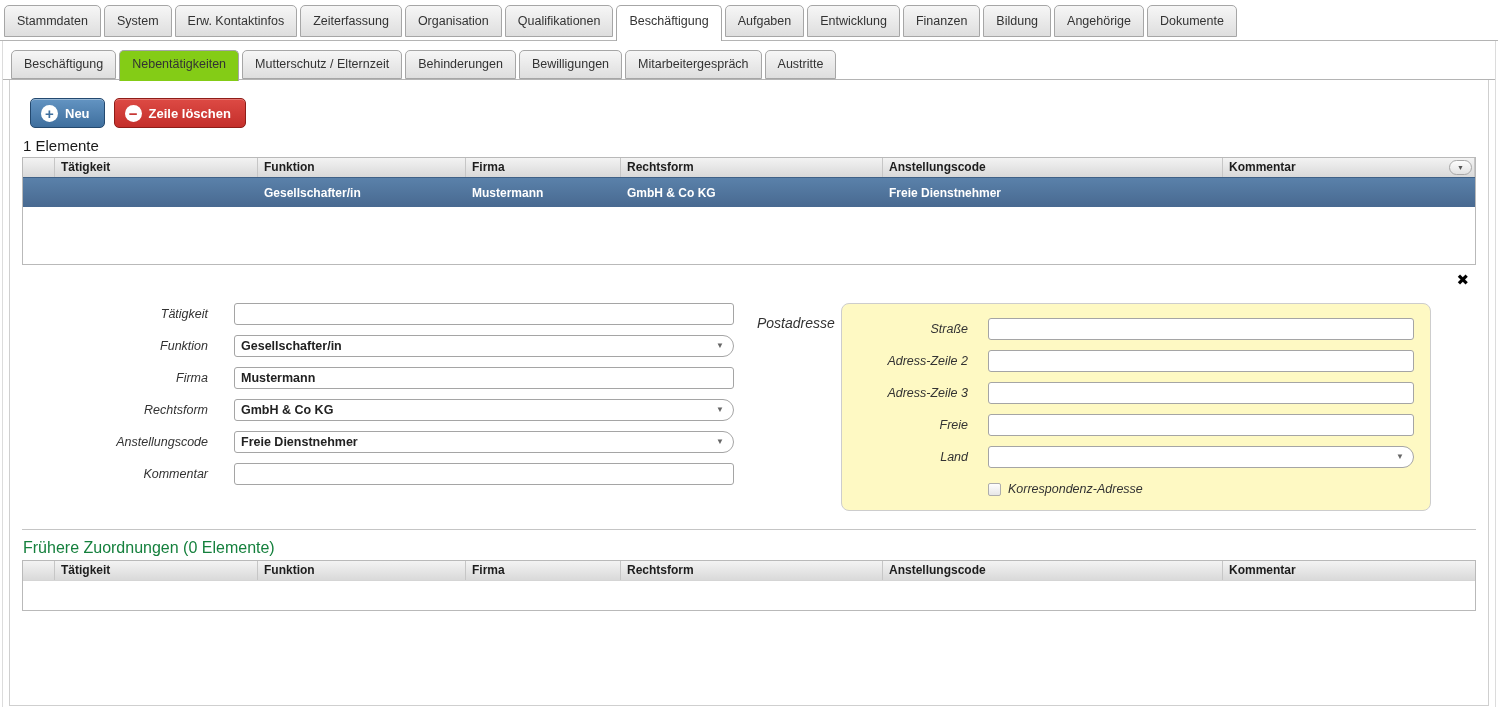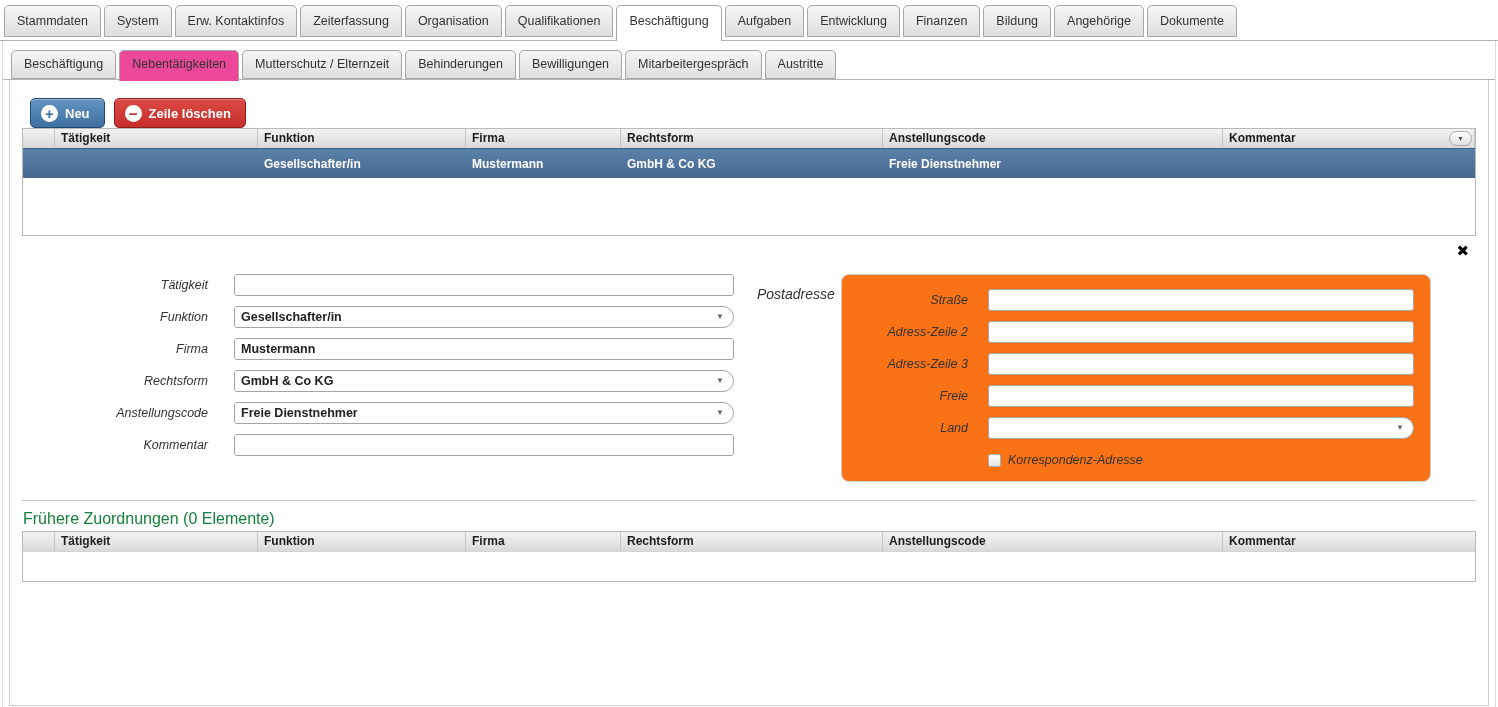--- a/index.html
+++ b/index.html
@@ -13,21 +13,21 @@
     background:linear-gradient(#f6f6f6,#dedede); border:1px solid #a6a6a6;
     border-radius:5px 5px 0 0; font-size:12.5px; color:#333; cursor:pointer; white-space:nowrap; }
   .tabs-l1 .tab.active { height:36px; background:#fff; border-bottom:none;
     position:relative; z-index:6; }
 
   
   .outer { margin:0 2px; border-left:1px solid #dcdcdc; border-right:1px solid #dcdcdc; height:666px; }
   .tabs-l2 { height:39px; padding:9px 0 0 8px; border-bottom:1px solid #b4b4b4;
     display:flex; align-items:flex-start; position:relative; z-index:4; }
   .tabs-l2 .tab { height:29px; line-height:27px; }
-  .tabs-l2 .tab.active { height:31px; background:#ec4899; border-bottom:none; position:relative; z-index:6; }
+  .tabs-l2 .tab.active { height:31px; background:#84cc16; border-bottom:none; position:relative; z-index:6; }
 
   .inner { margin:0 6px; border:1px solid #cfcfcf; border-top:none; height:626px; background:#fff; }
 
   
   .toolbar { padding:18px 0 0 20px; display:flex; }
   .btn { height:30px; display:inline-flex; align-items:center; padding:0 14px 0 10px;
     border-radius:5px; color:#fff; font-weight:bold; font-size:13px; cursor:pointer; margin-right:9px; }
   .btn-blue { background:linear-gradient(#6394c2,#3f6f9e); border:1px solid #24496f;
     box-shadow:inset 0 1px 0 rgba(255,255,255,.35); }
   .btn-red  { background:linear-gradient(#dd4a44,#c42f2b); border:1px solid #8f1d18;
@@ -74,21 +74,21 @@
     padding:0 6px; font-family:inherit; font-size:12.5px; font-weight:bold; color:#222; outline:none; }
   .select { height:22px; border:1px solid #a5a5a5; border-radius:3px 11px 11px 3px; background:#fff;
     line-height:20px; padding:0 26px 0 6px; font-weight:bold; font-size:12.5px; color:#222;
     position:relative; cursor:pointer; overflow:hidden; white-space:nowrap; }
   .select .arrow { position:absolute; right:9px; top:0; font-size:8px; color:#666;
     line-height:20px; font-weight:normal; }
 
   .right-col { flex:1; display:flex; align-items:flex-start; padding-right:45px; }
   .pa-label { width:72px; flex:0 0 72px; text-align:right; font-style:italic; color:#333;
     font-size:14px; margin:12px 12px 0 0; }
-  .pa-panel { flex:1; background:#f97316; border:1px solid #cdcdcd; border-radius:8px;
+  .pa-panel { flex:1; background:#fef9c3; border:1px solid #cdcdcd; border-radius:8px;
     padding:14px 16px 6px 8px; }
   .pa-row { display:flex; align-items:center; height:22px; margin-bottom:10px; }
   .flabel2 { width:118px; flex:0 0 118px; text-align:right; font-style:italic; color:#333;
     font-size:12.5px; margin-right:20px; }
   .pa-ctrl { flex:1; position:relative; }
   .pa-check-row { display:flex; align-items:flex-end; margin:4px 0 8px 138px; height:18px; }
   .checkbox { width:13px; height:13px; border:1px solid #adadad; border-radius:2px;
     background:linear-gradient(#fefefe,#e7e7e7); margin-right:7px; cursor:pointer; }
   .check-label { font-style:italic; color:#333; font-size:12.5px; }
 
@@ -146,20 +146,21 @@
       <div class="btn btn-blue">
         <span class="circ">+</span>
         <span>Neu</span>
       </div>
       <div class="btn btn-red">
         <span class="circ">−</span>
         <span>Zeile löschen</span>
       </div>
     </div>
 
+    <div class="count">1 Elemente</div>
 
     <div class="grid">
       <div class="g-header">
         <div class="g-hcell c0"></div>
         <div class="g-hcell c1">Tätigkeit</div>
         <div class="g-hcell c2">Funktion</div>
         <div class="g-hcell c3">Firma</div>
         <div class="g-hcell c4">Rechtsform</div>
         <div class="g-hcell c5">Anstellungscode</div>
         <div class="g-hcell c6">Kommentar</div>

